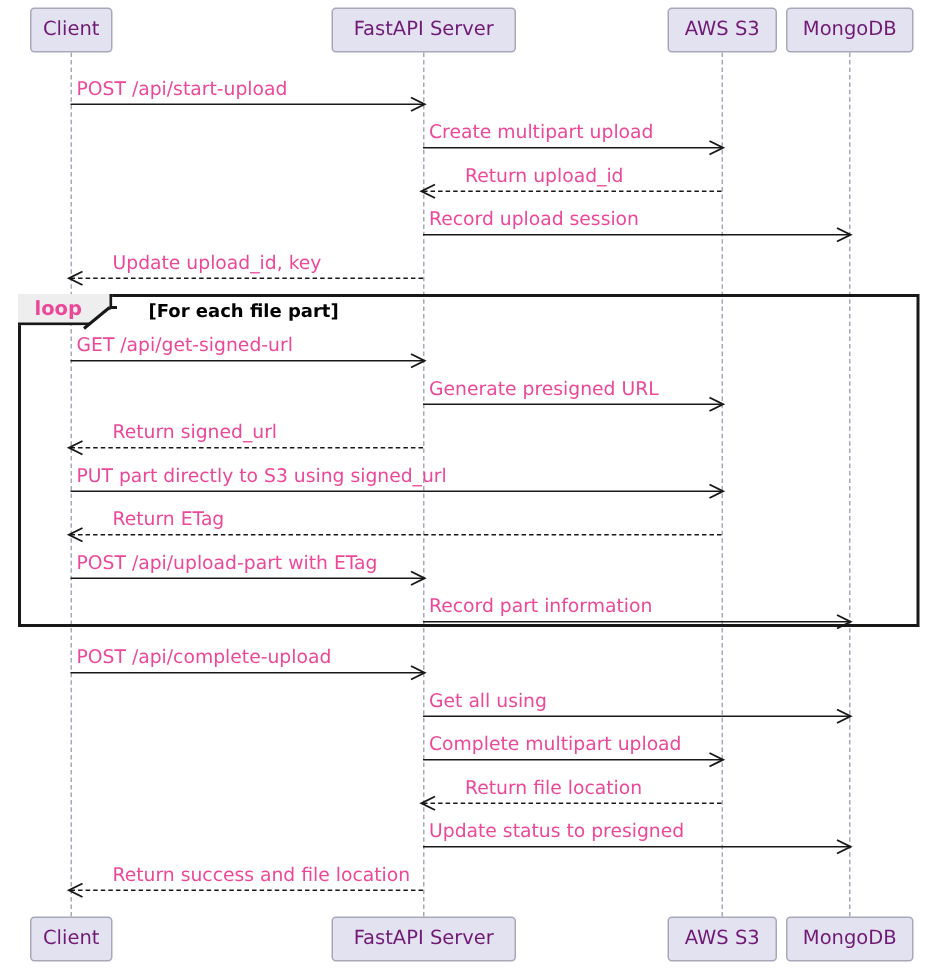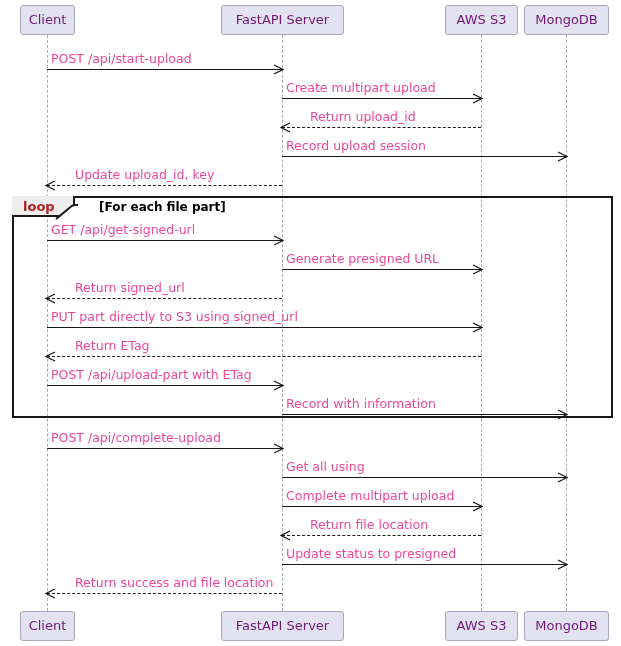--- a/index.html
+++ b/index.html
@@ -90,21 +90,21 @@
     box-sizing: border-box;
     background: #EEEEEE;
     border-right: 2px solid #181818;
     border-bottom: 2px solid #181818;
     height: 21px;
   }
   .frame-label {
     position: absolute;
     font-size: 13px;
     font-weight: bold;
-    color: #b91c1c;
+    color: #ec4899;
     line-height: 19px;
     white-space: nowrap;
   }
   .frame-cond {
     position: absolute;
     font-size: 12px;
     font-weight: bold;
     color: #000000;
     line-height: 19px;
     white-space: nowrap;
@@ -230,21 +230,21 @@
         </div>
         <div class="label">POST /api/upload-part with ETag</div>
       </div>
       <div class="msg right" style="left: 282px; top: 414px; width: 284px;">
         <div class="line"></div>
         <div class="head">
           <svg width="10" height="9" viewBox="0 0 10 9">
             <path d="M0 0 L9 4.5 L0 9" stroke="#181818" stroke-width="1.3" fill="none"></path>
           </svg>
         </div>
-        <div class="label">Record with information</div>
+        <div class="label">Record part information</div>
       </div>
       <div class="msg right" style="left: 47px; top: 448px; width: 235px;">
         <div class="line"></div>
         <div class="head">
           <svg width="10" height="9" viewBox="0 0 10 9">
             <path d="M0 0 L9 4.5 L0 9" stroke="#181818" stroke-width="1.3" fill="none"></path>
           </svg>
         </div>
         <div class="label">POST /api/complete-upload</div>
       </div>

